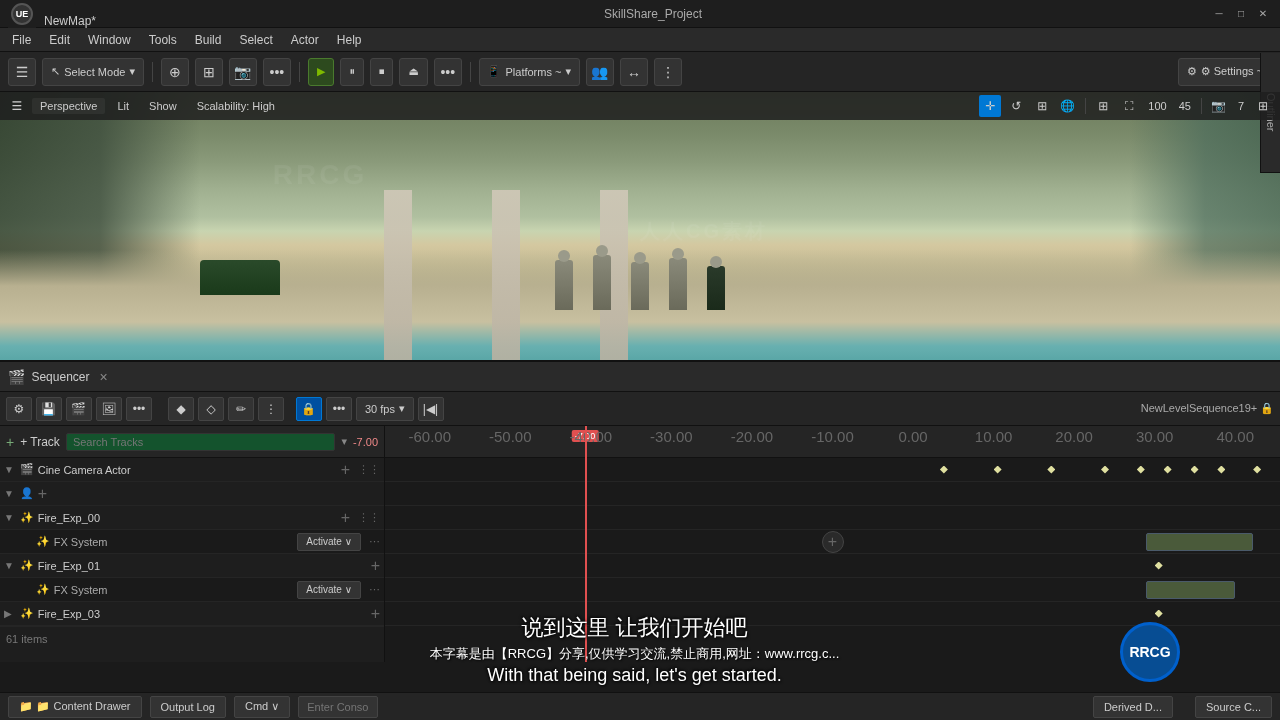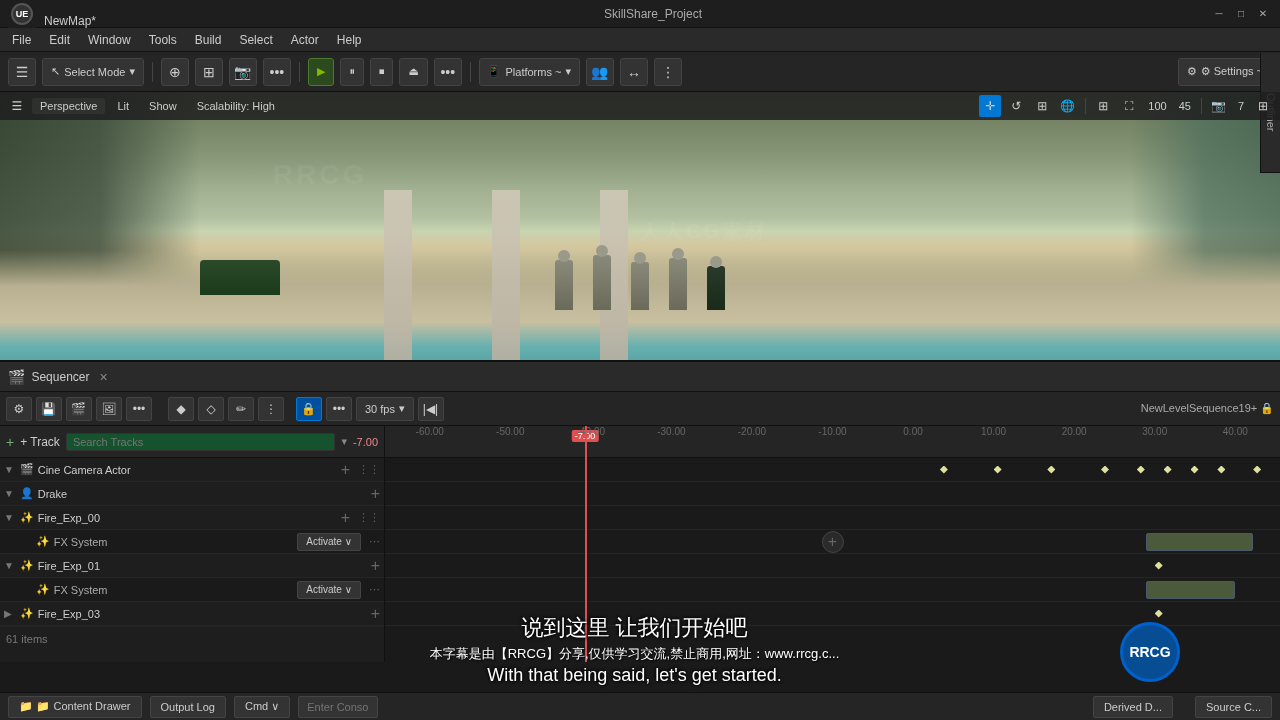--- a/index.html
+++ b/index.html
@@ -487,22 +487,22 @@
     .timeline-ruler {
       height: 32px;
       background: #252525;
       border-bottom: 1px solid #111;
       position: relative;
       display: flex;
       align-items: flex-end;
     }
     .ruler-marker {
       position: absolute;
-      bottom: 20px;
-      font-size: 10px;
+      bottom: 12px;
+      font-size: 15px;
       color: #666;
       transform: translateX(-50%);
     }
     .timeline-playhead {
       position: absolute;
       top: 0;
       width: 2px;
       background: #e05050;
       z-index: 10;
     }
@@ -839,21 +839,20 @@
       <div class="track-item">
         <span class="track-expand">▼</span>
         <span class="track-icon camera">🎬</span>
         <span class="track-name">Cine Camera Actor</span>
         <span class="track-add-btn">+</span>
         <span style="font-size:11px;color:#666;margin-left:4px;">⋮⋮</span>
       </div>
       <div class="track-item">
         <span class="track-expand">▼</span>
         <span class="track-icon actor">👤</span>
-        <span class="track-name">Drake</span>
         <span class="track-add-btn">+</span>
       </div>
       <div class="track-item">
         <span class="track-expand">▼</span>
         <span class="track-icon fx">✨</span>
         <span class="track-name">Fire_Exp_00</span>
         <span class="track-add-btn">+</span>
         <span style="font-size:11px;color:#666;margin-left:4px;">⋮⋮</span>
       </div>
       <div class="track-item track-sub">

